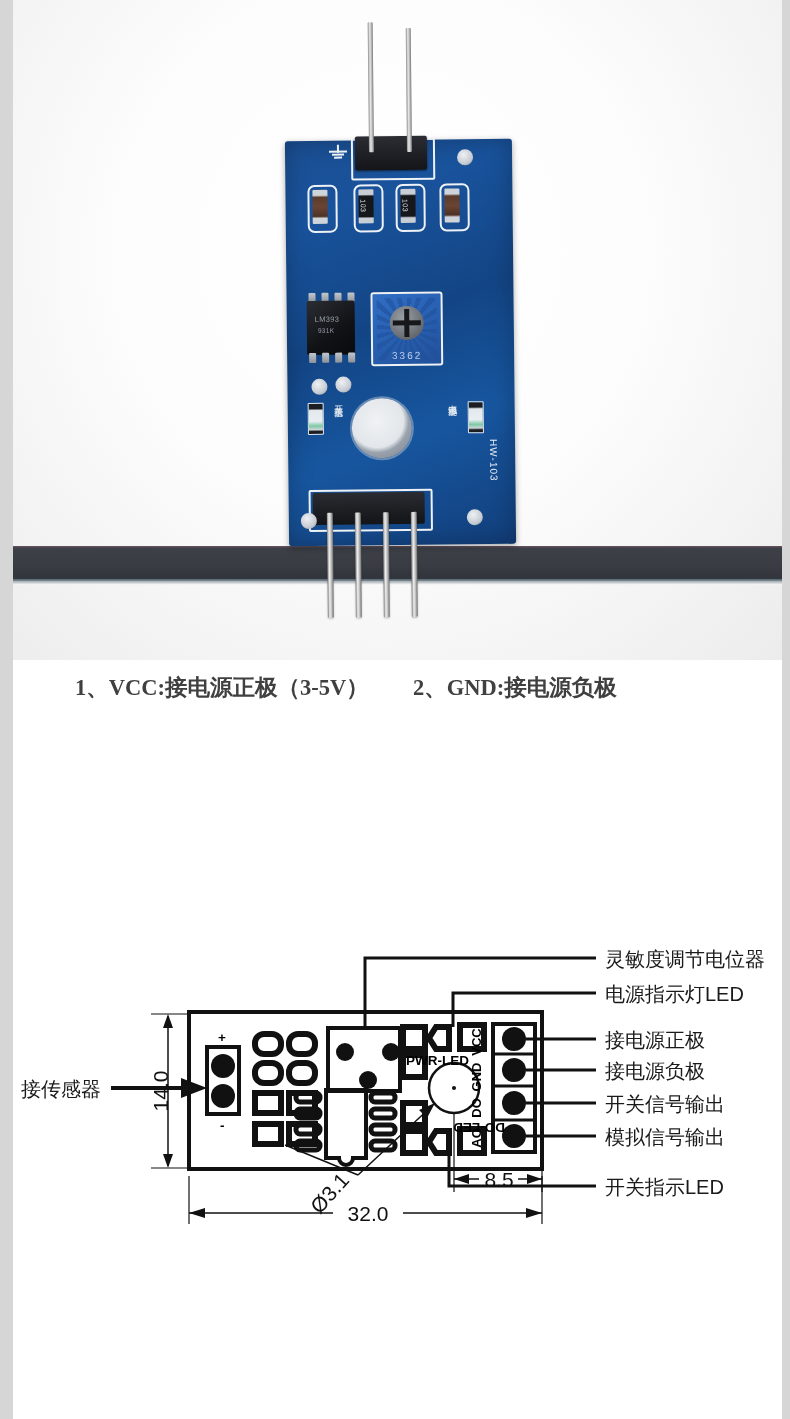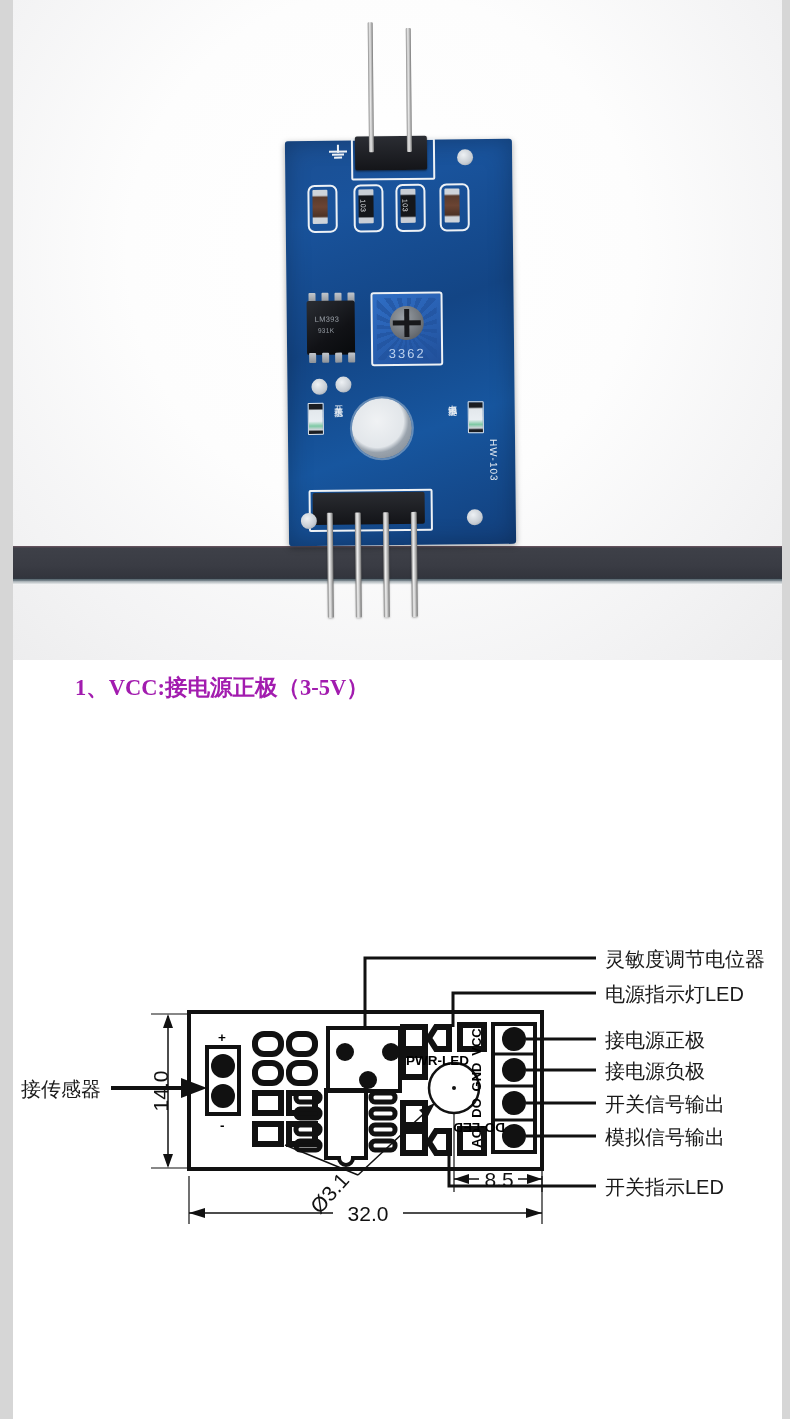--- a/index.html
+++ b/index.html
@@ -59,21 +59,21 @@
   .potdial{position:absolute;left:50%;top:42%;transform:translate(-50%,-50%);
        width:34px;height:34px;border-radius:50%;
        background:radial-gradient(circle at 40% 35%,#9aa0a6,#6d7278 60%,#4c5055);}
   .potcross{position:absolute;left:50%;top:50%;width:28px;height:5px;background:#17181b;
        transform:translate(-50%,-50%);}
   .potcross.v{width:5px;height:28px;}
   .potspokes{position:absolute;inset:4px;border-radius:4px;
        background:repeating-conic-gradient(from 0deg,#1f4f99 0deg 9deg,transparent 9deg 18deg);
        opacity:.55;}
   .pottxt{position:absolute;bottom:3px;left:0;right:0;text-align:center;color:#bdd2ee;
-       font-size:13px;letter-spacing:2px;}
+       font-size:10px;letter-spacing:2px;}
 
   
   .hole{position:absolute;left:64px;top:258px;width:60px;height:60px;border-radius:50%;
        background:radial-gradient(circle at 42% 38%,#f0f2f4 0%,#e2e6ea 52%,#9aa3ad 62%,#8b949e 78%,#6f7880 100%);
        box-shadow:0 0 0 2px rgba(200,210,220,.45);}
   .mhole{position:absolute;width:16px;height:16px;border-radius:50%;
        background:radial-gradient(circle at 40% 35%,#eef1f4,#c6ccd3 60%,#8a9199);}
 
   
   .led{position:absolute;width:14px;height:30px;background:linear-gradient(180deg,#1b1d21 0%,#1b1d21 16%,#e3e8ec 22%,#e9eef2 58%,#7ec9a4 74%,#cfd5da 86%,#1b1d21 92%,#1b1d21 100%);
@@ -87,21 +87,21 @@
   .hdr4white{position:absolute;left:20px;top:349px;width:120px;height:38px;border:2px solid #eef2f6;border-radius:2px;}
   .longpin{position:absolute;width:6px;height:105px;
        background:linear-gradient(90deg,#7c7c7c,#efefef 35%,#c5c5c5 62%,#6e6e6e);border-radius:1px;
        box-shadow:0 1px 2px rgba(0,0,0,.25);}
 
   
   #redblock{position:absolute;left:13px;top:672px;width:769px;}
   .redrow{display:flex;margin-bottom:26px;}
   .redrow .c1{width:400px;padding-left:62px;box-sizing:border-box;}
   .redrow .c2{flex:1;}
-  .redtxt{color:#a21caf;font-family:"Liberation Serif","DejaVu Serif",serif;
+  .redtxt{color:#404040;font-family:"Liberation Serif","DejaVu Serif",serif;
        font-size:22.5px;font-weight:700;white-space:nowrap;}
 
   
   #drawing{position:absolute;left:13px;top:930px;width:769px;height:400px;}
   #drawing svg{display:block;}
   .dimtxt{font-family:"Liberation Sans",sans-serif;font-size:21px;fill:#111;}
   .cn{font-family:"Liberation Sans","DejaVu Sans",sans-serif;font-size:20px;fill:#1a1a1a;}
   .silktxt{font-family:"Liberation Sans",sans-serif;font-size:13.5px;font-weight:bold;fill:#000;}
   .pinlbl{font-family:"Liberation Sans",sans-serif;font-size:13px;font-weight:bold;fill:#000;}
 </style>
@@ -180,20 +180,23 @@
       <div class="longpin" style="left:94px;top:372px;"></div>
       <div class="longpin" style="left:122px;top:372px;"></div>
     </div>
   </div>
 
   <div id="redblock">
     <div class="redrow">
       <div class="c1">
         <span class="redtxt"><span>1、</span><span>VCC:接电源正极（3-5V）</span></span>
       </div>
+      <div class="c2">
+        <span class="redtxt"><span>2、</span><span>GND:接电源负极</span></span>
+      </div>
     </div>
     <div class="redrow">
     </div>
   </div>
 
   <div id="drawing">
   <svg width="769" height="400" viewBox="0 0 769 400" xmlns="http://www.w3.org/2000/svg">
     <g fill="none" stroke="#111" stroke-width="3">
 
       <rect x="176" y="82" width="353" height="157" stroke-width="4"></rect>

